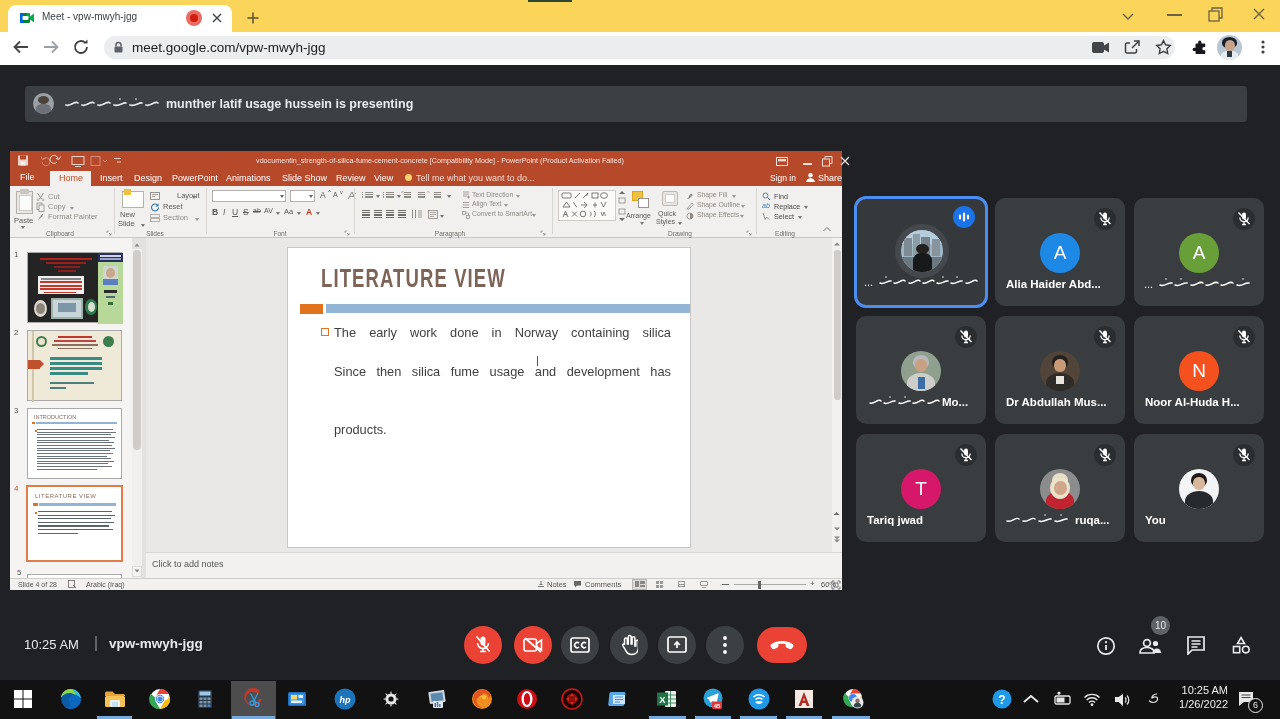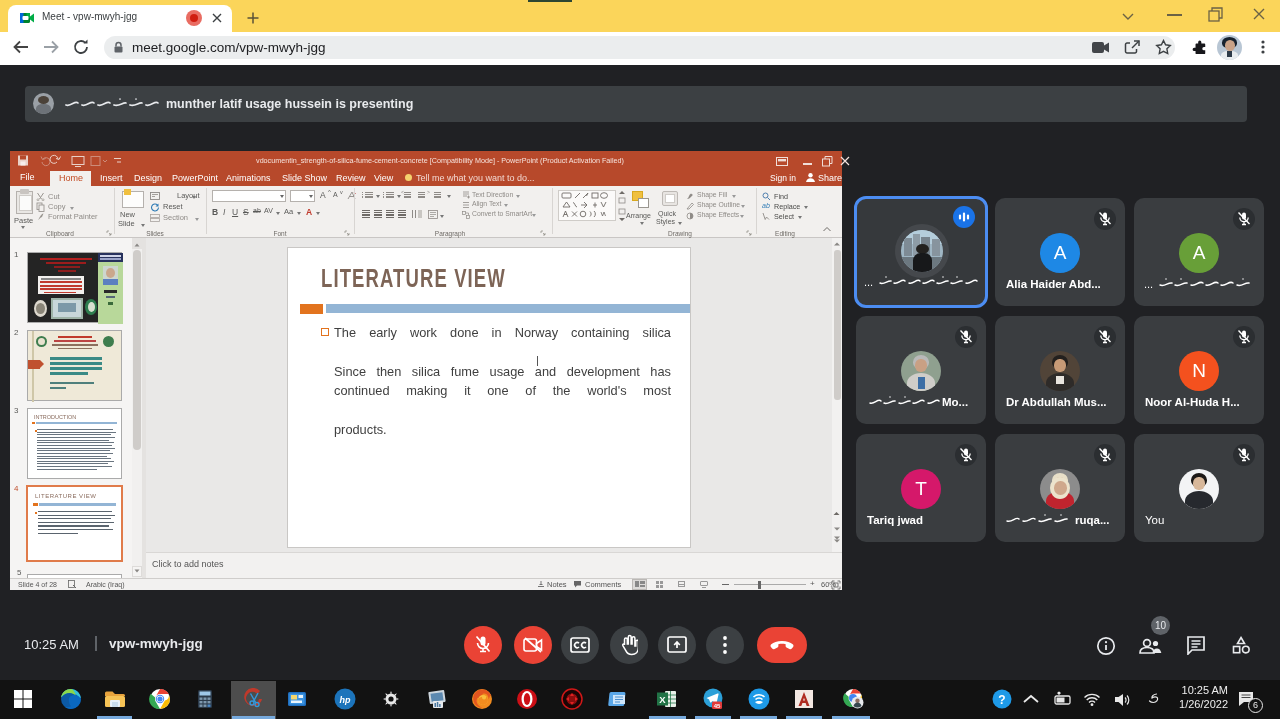--- a/index.html
+++ b/index.html
@@ -500,21 +500,20 @@
   <svg class="abs" style="left:822px;top:358px" width="9" height="9" viewBox="0 0 9 9">
         <path d="M1.5 6L4.5 3l3 3z" fill="#6e6a66"></path>
       </svg>
   <div id="slide" class="abs" style="left:278px;top:97px;width:402px;height:299px;background:#fff;box-shadow:0 0 0 1px #c9c7c5">
 <div class="abs" style="left:33px;top:16px;width:260px;font-size:25px;font-weight:bold;letter-spacing:1.5px;color:#7d6456;transform:scaleX(0.74);transform-origin:0 0;white-space:nowrap">LITERATURE VIEW</div>
 <div class="abs" style="left:12px;top:56px;width:23px;height:10px;background:#e2731e"></div>
 <div class="abs" style="left:38px;top:56px;width:364px;height:9px;background:#93b5d5"></div>
 <div class="abs" style="left:33px;top:80px;width:8px;height:8px;border:1.5px solid #e2731e"></div>
 <div class="abs jline" style="left:46px;top:77px;width:337px">The early work done in Norway containing silica</div>
         <div class="abs jline" style="left:46px;top:115.80000000000001px;width:337px">Since then silica fume usage and development has</div>
-        <div class="abs jline" style="left:46px;top:135.20000000000002px;width:337px">continued making it one of the world's most</div>
         <div class="abs jlast" style="left:46px;top:174.00000000000003px;width:337px">products.</div>
 <div class="abs" style="left:249px;top:108px;width:1px;height:10px;background:#555"></div>
 </div>
   <div class="abs" style="left:136px;top:401px;width:696px;height:26px;background:#f2f1f0;border-top:1px solid #d9d7d5"></div>
   <div class="abs" style="left:142px;top:408px;font-size:9px;color:#555">Click to add notes</div>
   <div class="abs" style="left:0;top:427px;width:832px;height:12px;background:#f2f1f0;border-top:1px solid #cfcdcb"></div>
   <div class="abs" style="left:8px;top:429.5px;font-size:7px;color:#555">Slide 4 of 28</div>
   <svg class="abs" style="left:58px;top:429px" width="9" height="9" viewBox="0 0 9 9">
         <rect x=".5" y=".5" width="6" height="7" fill="none" stroke="#666" stroke-width=".8"></rect>
         <path d="M5 5l3 3" stroke="#666"></path>
@@ -728,21 +727,21 @@
 <path d="M2.8 6.5a4.2 4.2 0 0 0 8.4 0M7 10.8v2.2M5 13.5h4"></path>
           <path d="M1.5 1.5l11 11.5" stroke-width="1.4"></path>
         </g>
       </svg>
     </div>
 <div class="abs" style="left:1179px;top:469px;width:40px;height:40px;border-radius:50%;background:#f3f4f5;overflow:hidden">
 <div class="abs" style="left:12px;top:4px;width:16px;height:14px;border-radius:50% 50% 45% 45%;background:#1d1a18"></div>
 <div class="abs" style="left:14px;top:8px;width:12px;height:13px;border-radius:46%;background:#d8b89a"></div>
 <div class="abs" style="left:6px;top:22px;width:28px;height:20px;border-radius:50% 50% 0 0;background:#26292e"></div>
     </div>
-<div class="abs" style="left:1145px;top:514px;width:110px;height:16px;overflow:hidden;color:#fff;font-size:11.5px;font-weight:normal;white-space:nowrap">You</div>
+<div class="abs" style="left:1145px;top:514px;width:110px;height:16px;overflow:hidden;color:#fff;font-size:11.5px;font-weight:bold;white-space:nowrap">You</div>
 <div class="abs" style="left:24px;top:637px;font-size:13px;color:#e8eaed">10:25 AM</div>
 <div class="abs" style="left:95px;top:636px;width:1.5px;height:15px;background:#5f6368"></div>
 <div class="abs" style="left:109px;top:636px;font-size:13.5px;font-weight:bold;color:#e8eaed">vpw-mwyh-jgg</div>
 <div class="abs" style="left:464px;top:626px;width:38px;height:38px;border-radius:19px;background:#ea4335">
       <svg style="position:absolute;left:10px;top:9px" width="18" height="20" viewBox="0 0 18 20">
         <g fill="none" stroke="#fff" stroke-width="1.6">
           <rect x="6.5" y="1.5" width="5" height="9" rx="2.5" fill="#fff" stroke="none"></rect>
           <path d="M3.5 8a5.5 5.5 0 0 0 11 0M9 13.5v3M6 16.5h6"></path>
           <path d="M2.5 1.5l13 15" stroke-width="1.7"></path>
         </g>

